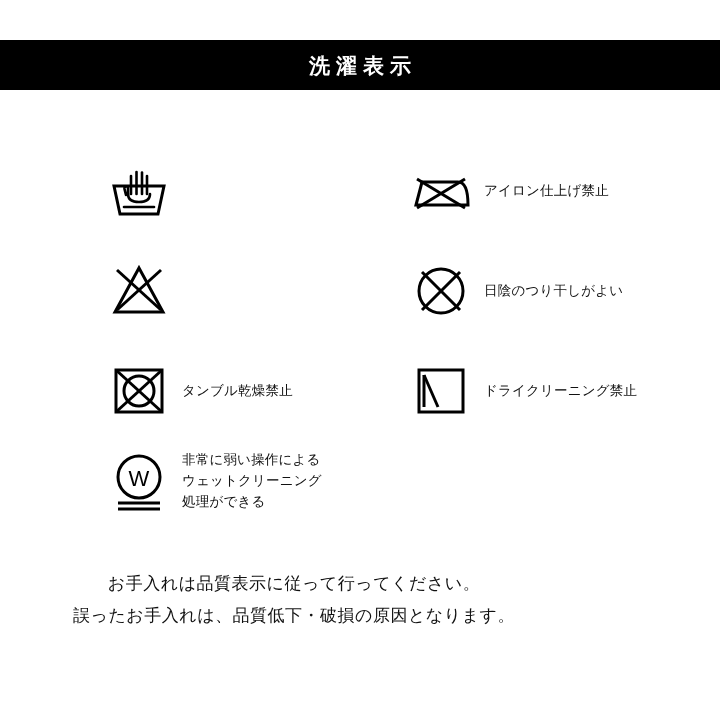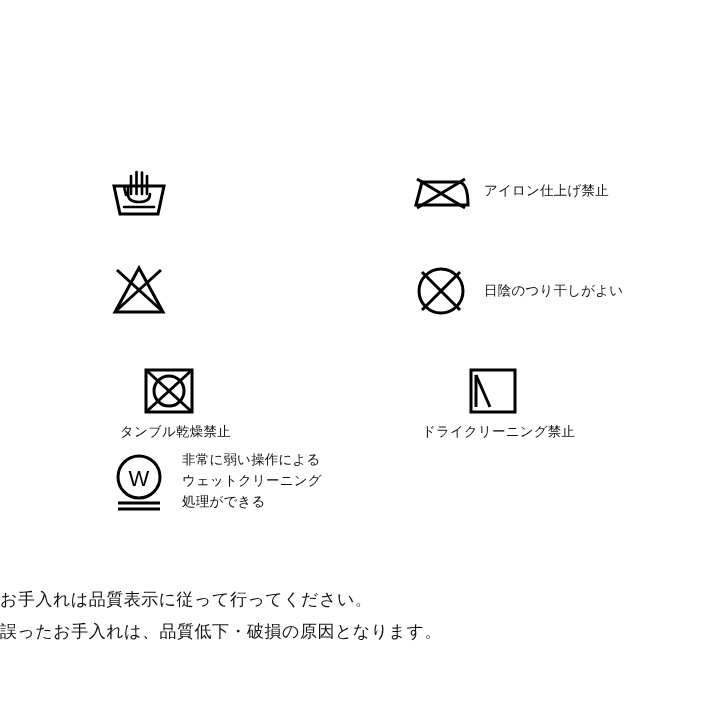--- a/index.html
+++ b/index.html
@@ -74,43 +74,46 @@
     margin-left: 12px;
     font-size: 13.5px;
     line-height: 1.55;
     color: #111111;
     white-space: pre-line;
     letter-spacing: 0.2px;
   }
   
   .rowA { position: absolute; top: 0px; }
   .rowB { position: absolute; top: 100px; }
-  .rowC { position: absolute; top: 200px; flex-direction: column; }
+  .rowC { position: absolute; top: 200px; }
   .rowD { position: absolute; top: 290px; }
 
   
   .footer {
     position: absolute;
     left: 0;
-    top: 584px;
+    top: 568px;
     width: 588px;
-    text-align: left;
+    text-align: center;
   }
   .footer-line {
     font-size: 17px;
     line-height: 1.9;
     color: #111111;
     letter-spacing: 0.5px;
   }
 </style>
 </head>
 <body>
 
 <div class="page">
 
+  <div class="header-bar">
+    <div class="header-title">洗濯表示</div>
+  </div>
 
   <div class="grid">
 
     <div class="col col-left">
 
       <div class="item rowA">
         <div class="icon-box">
           <svg viewBox="0 0 62 62">
 
             <path d="M6 26 L56 26 L50 54 L12 54 Z" fill="none" stroke="#000" stroke-width="3"></path>

